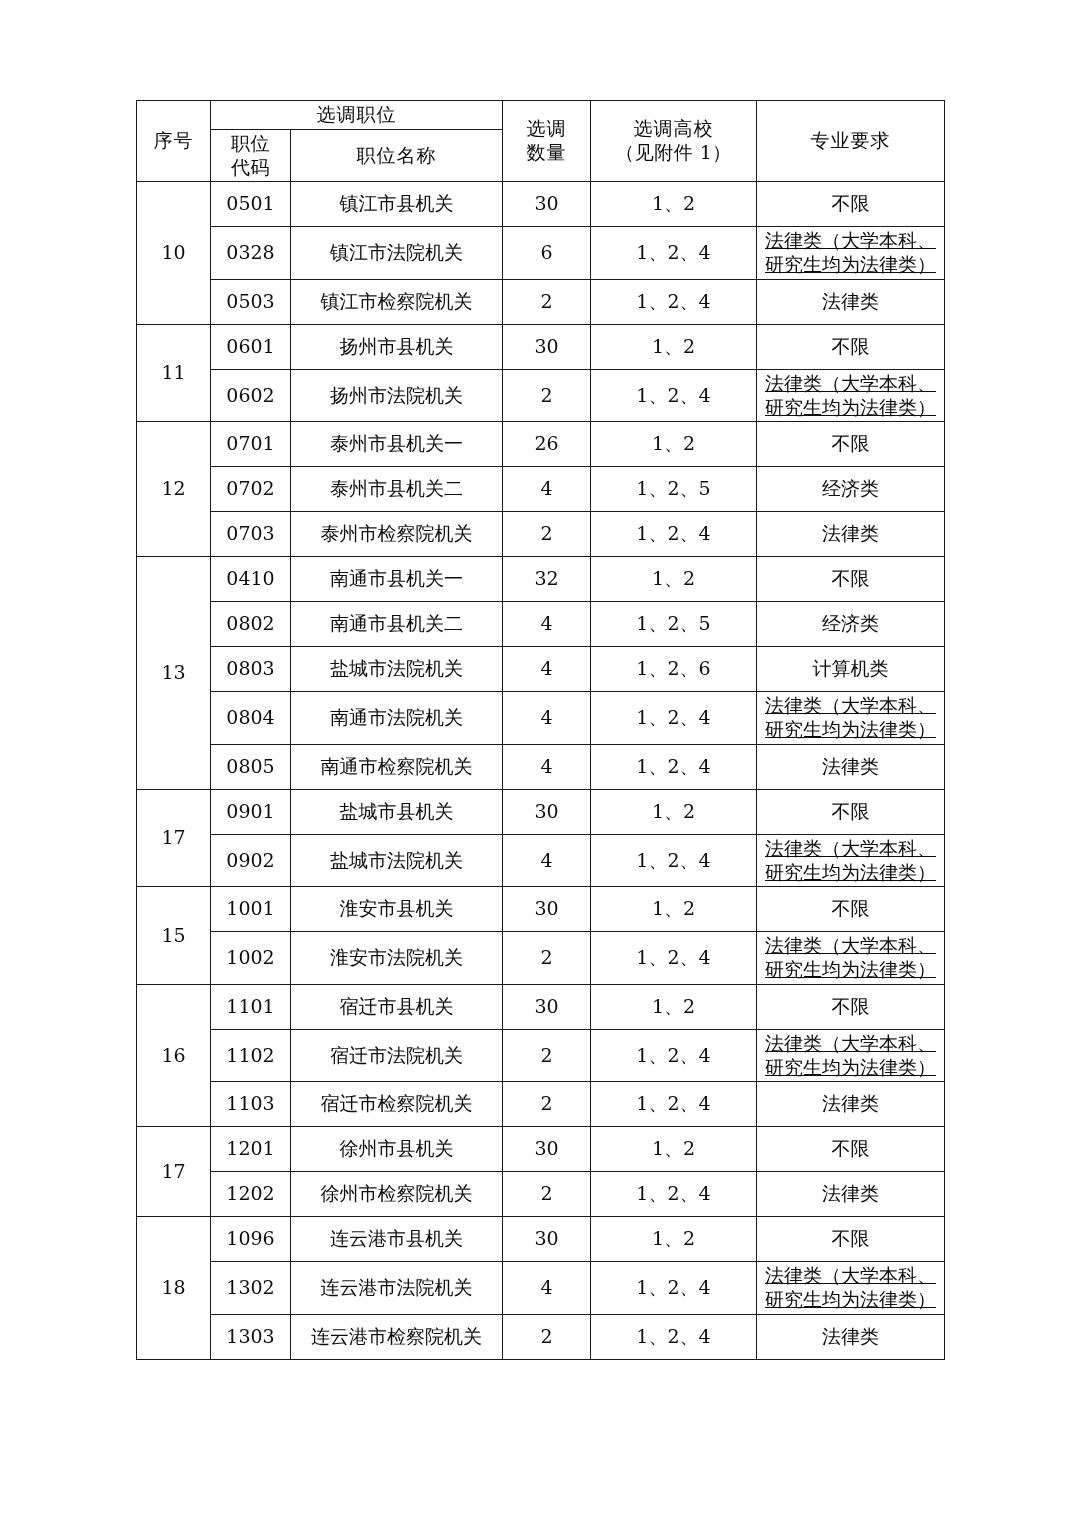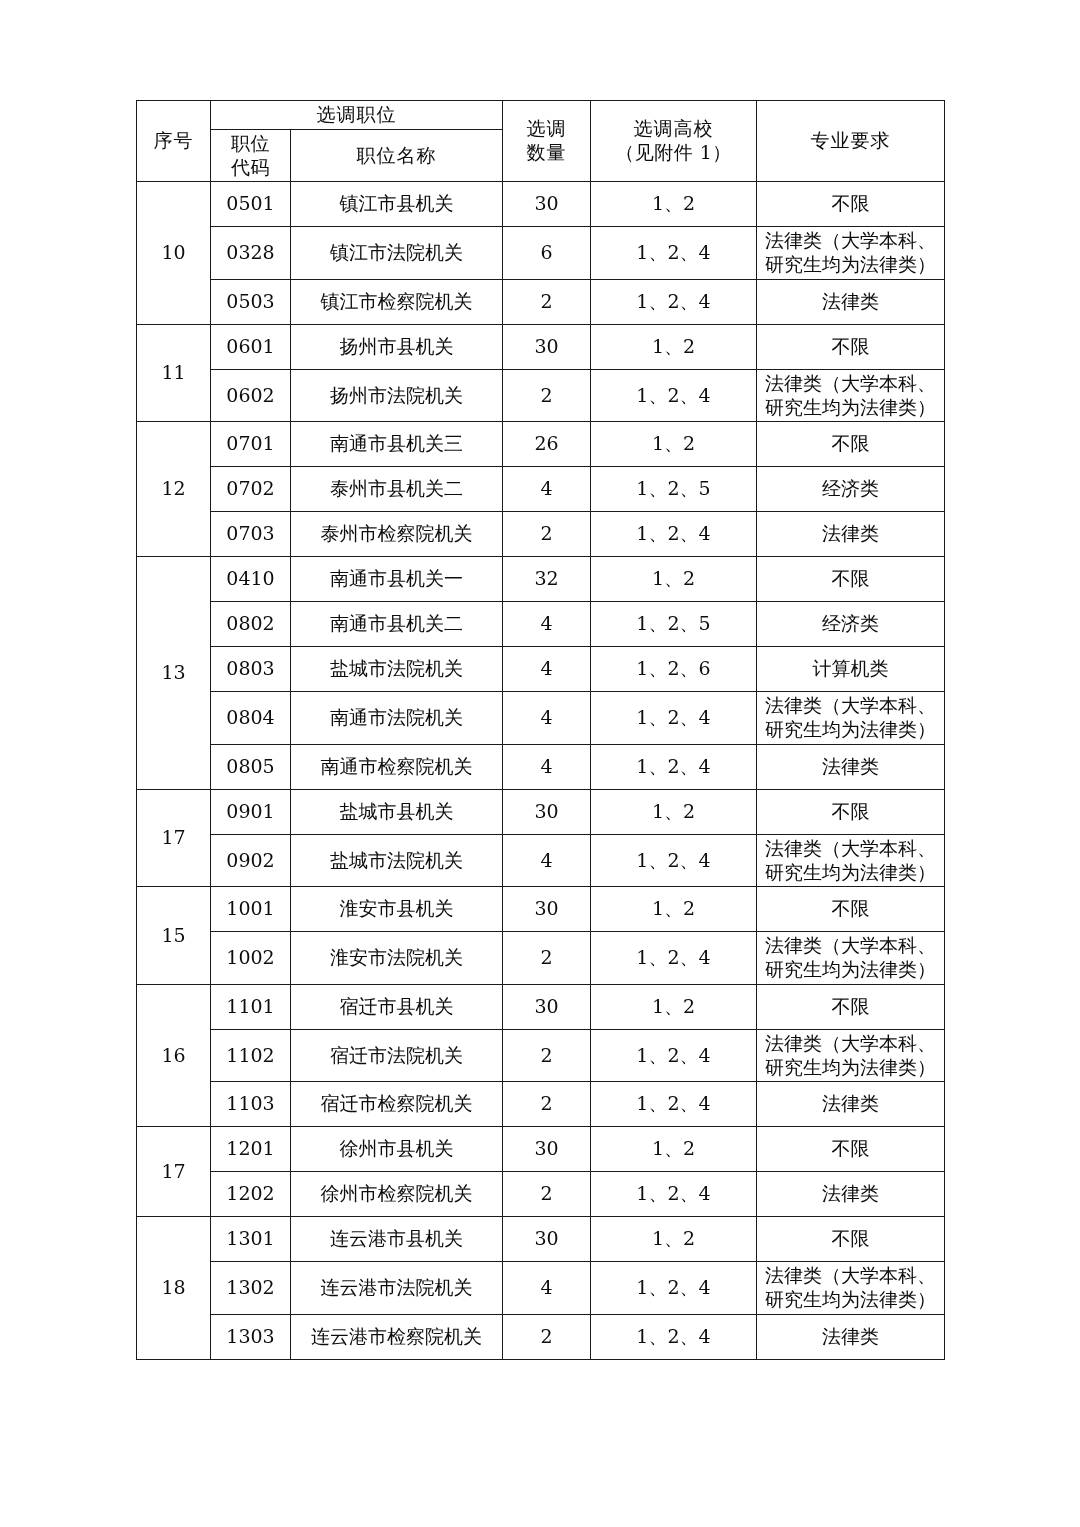--- a/index.html
+++ b/index.html
@@ -61,20 +61,21 @@
   .seq-cell {
     font-size: 20px;
   }
   .row-tall td { height: 46px; }
   .row-short td { height: 40px; }
   .major-2l {
     font-size: 18.5px;
     line-height: 1.24;
     padding-left: 4px;
     padding-right: 4px;
+    text-decoration: underline;
   }
   .nowrap { white-space: nowrap; }
 </style>
 </head>
 <body>
 
 <div class="page">
   <div class="table-wrap">
     <table class="doc-table">
       <colgroup>
@@ -147,21 +148,21 @@
             <td>2</td>
             <td class="nowrap">1、2、4</td>
             <td class="major-2l">
               <div>法律类（大学本科、</div>
               <div>研究生均为法律类）</div>
             </td>
           </tr>
           <tr class="row-short">
             <td rowspan="3" class="seq-cell">12</td>
             <td class="nowrap">0701</td>
-            <td>南通市县机关三</td>
+            <td>泰州市县机关一</td>
             <td>26</td>
             <td class="nowrap">1、2</td>
             <td>不限</td>
           </tr>
           <tr class="row-short">
             <td class="nowrap">0702</td>
             <td>泰州市县机关二</td>
             <td>4</td>
             <td class="nowrap">1、2、5</td>
             <td>经济类</td>
@@ -283,21 +284,21 @@
           </tr>
           <tr class="row-short">
             <td class="nowrap">1202</td>
             <td>徐州市检察院机关</td>
             <td>2</td>
             <td class="nowrap">1、2、4</td>
             <td>法律类</td>
           </tr>
           <tr class="row-short">
             <td rowspan="3" class="seq-cell">18</td>
-            <td class="nowrap">1301</td>
+            <td class="nowrap">1096</td>
             <td>连云港市县机关</td>
             <td>30</td>
             <td class="nowrap">1、2</td>
             <td>不限</td>
           </tr>
           <tr class="row-tall">
             <td class="nowrap">1302</td>
             <td>连云港市法院机关</td>
             <td>4</td>
             <td class="nowrap">1、2、4</td>

